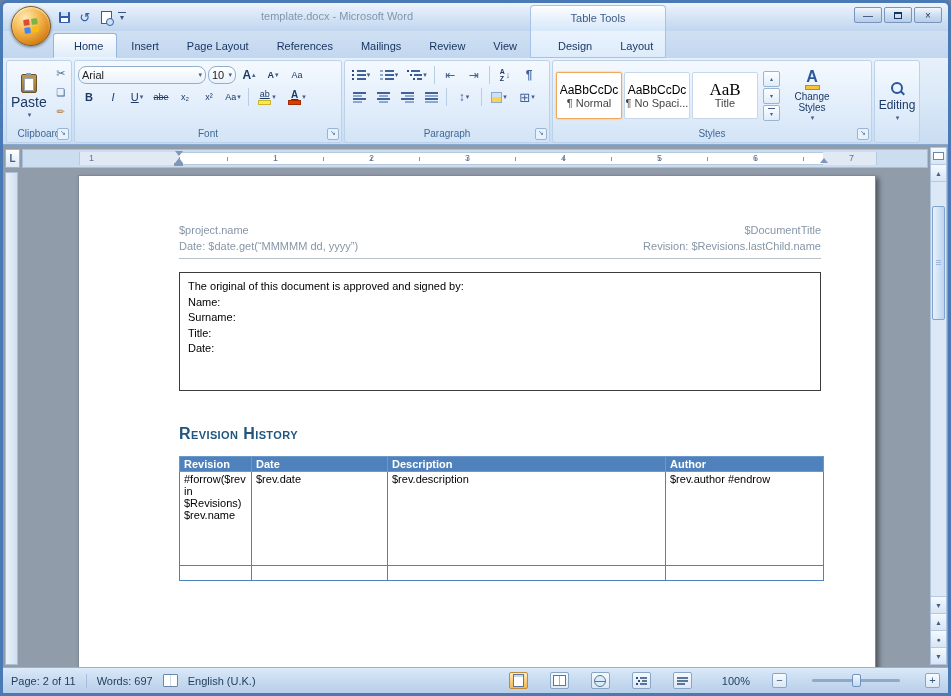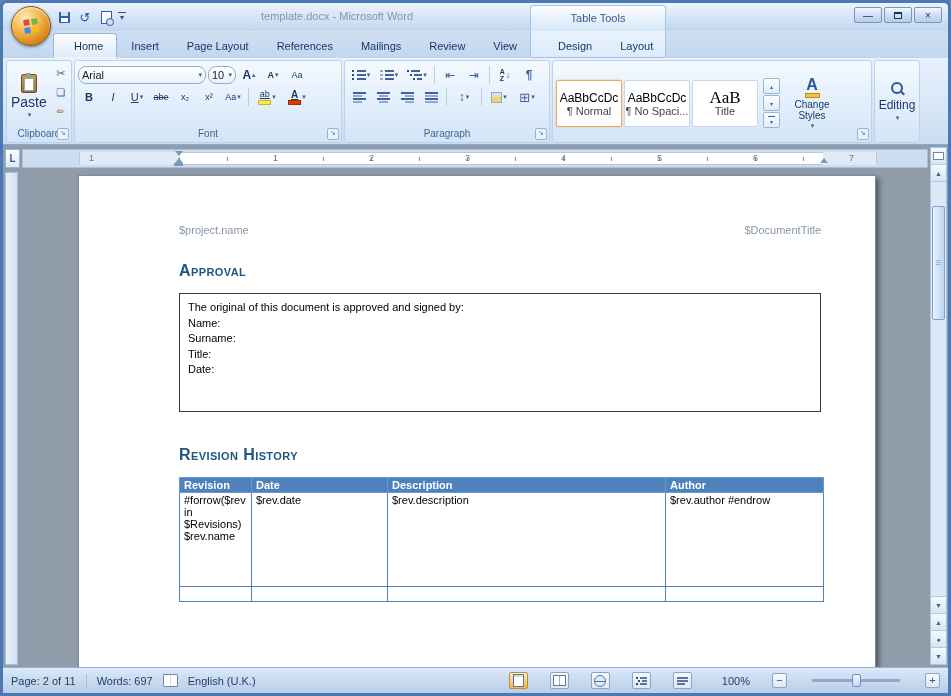--- a/index.html
+++ b/index.html
@@ -444,20 +444,21 @@
         </div>
         <div class="chg-btn">
           <span class="stack">
             <span class="chg-a">A</span>
             <span class="bar bar-cs"></span>
           </span>
           <span class="chg-label">Change Styles</span>
           <span class="caret">▾</span>
         </div>
       </div>
+      <div class="rgroup-label">Styles</div>
       <span class="launcher">↘</span>
     </div>
 
     <div class="rgroup" style="width:46px">
       <div class="edit-btn">
         <span class="mag"></span>
         <span class="edit-label">Editing</span>
         <span class="caret">▾</span>
       </div>
     </div>
@@ -487,22 +488,25 @@
       <span class="tri-up" style="left:797px;bottom:4px"></span>
     </div>
 
     <div class="vruler"></div>
 
     <div class="page">
       <div class="meta">
         <span>$project.name</span>
         <span>$DocumentTitle</span>
       </div>
-
-      <div class="h1">Approval</div>
+      <div class="meta meta2">
+        <span>Date: $date.get(“MMMMM dd, yyyy”)</span>
+        <span>Revision: $Revisions.lastChild.name</span>
+      </div>
+
 
       <div class="appr-box">
         <div class="box-line">The original of this document is approved and signed by:</div>
         <div class="box-line">Name:</div>
         <div class="box-line">Surname:</div>
         <div class="box-line">Title:</div>
         <div class="box-line">Date:</div>
         <div class="box-line"></div>
       </div>
 

